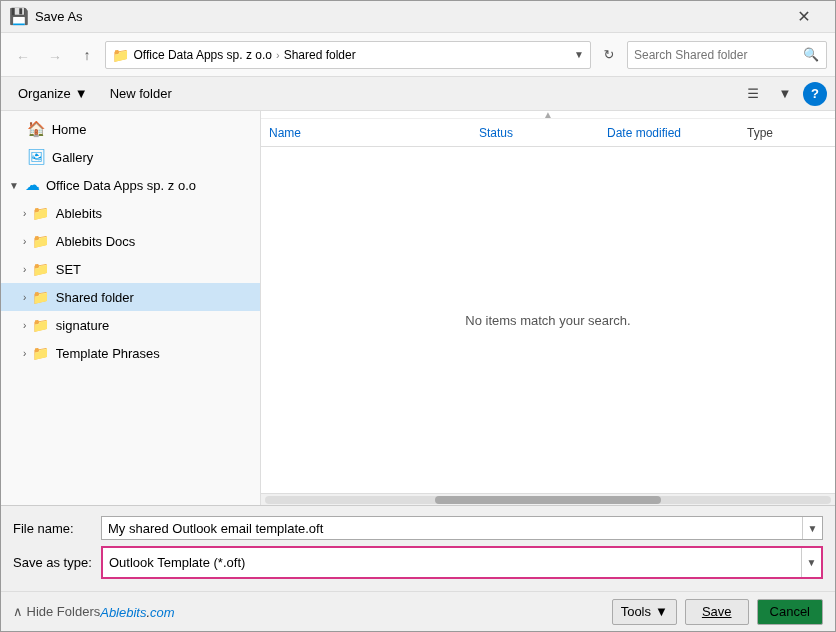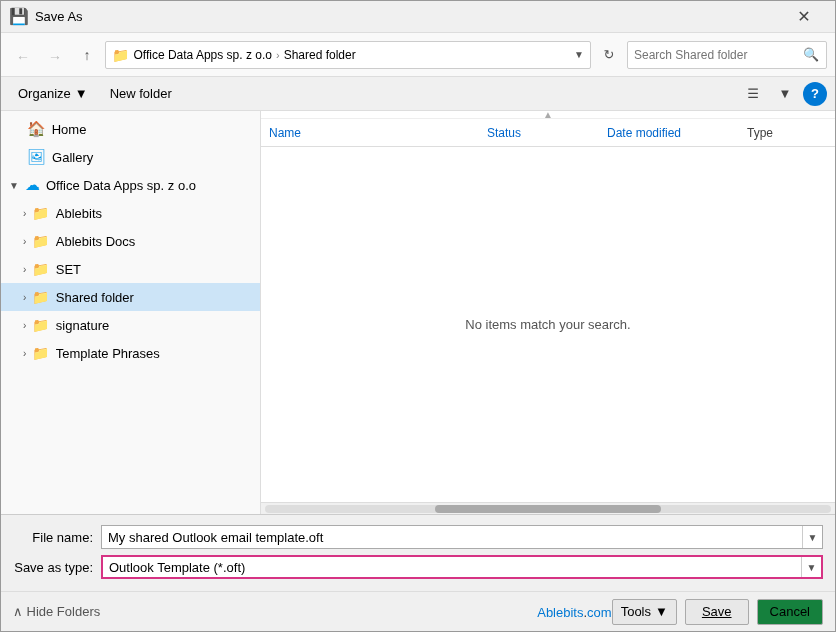--- a/index.html
+++ b/index.html
@@ -183,21 +183,21 @@
       display: flex;
       align-items: center;
       border-bottom: 1px solid #ddd;
       background: white;
       padding: 0 8px;
       flex-shrink: 0;
     }
 
     .col-name { flex: 2; font-size: 12px; color: #0066cc; cursor: pointer; }
     .col-status { width: 120px; font-size: 12px; color: #0066cc; cursor: pointer; }
-    .col-date { width: 140px; font-size: 12px; color: #0066cc; cursor: pointer; }
+    .col-date { width: 140px; font-size: 12px; color: #0066cc; cursor: pointer; margin-left: 8px; }
     .col-type { width: 80px; font-size: 12px; color: #404040; cursor: pointer; }
 
     .file-list-body {
       flex: 1;
       overflow-y: auto;
       display: flex;
       align-items: center;
       justify-content: center;
     }
     .empty-message { color: #555; font-size: 13px; }
@@ -227,21 +227,20 @@
       padding: 10px 12px 6px 12px;
       flex-shrink: 0;
     }
     .form-row {
       display: flex;
       align-items: center;
       margin-bottom: 6px;
     }
     .form-label {
       width: 88px;
-      text-align: right;
       font-size: 13px;
       color: #000;
       padding-right: 8px;
     }
     .form-input-wrapper {
       flex: 1;
       display: flex;
       border: 1px solid #aaa;
       background: white;
       height: 24px;
@@ -251,21 +250,21 @@
     }
     .form-input-dropdown {
       width: 20px; border-left: 1px solid #ccc; display: flex; align-items: center; justify-content: center;
       font-size: 10px; color: #555; cursor: pointer;
     }
     .form-select-wrapper {
       flex: 1;
       display: flex;
       border: 2px solid #d63384;
       background: white;
-      height: 24px;
+      height: 33px;
       justify-content: space-between;
     }
     .form-select-text {
       flex: 1; padding: 0 6px; font-size: 13px; border: none; outline: none; background: transparent;
     }
     .form-select-dropdown {
       width: 20px; border-left: 1px solid #ccc; display: flex; align-items: center; justify-content: center;
       font-size: 10px; color: #555; cursor: pointer;
     }
 
@@ -278,21 +277,21 @@
       align-items: center;
       padding: 0 12px;
       flex-shrink: 0;
     }
     .hide-folders-btn {
       background: none; border: none; cursor: pointer;
       font-size: 12px; color: #555;
       display: flex; align-items: center; gap: 4px;
     }
     .ablebits-logo {
-      flex: 1; text-align: right; font-size: 16px; color: #0078d4; 
+      flex: 1; text-align: left; font-size: 16px; color: #0078d4; font-style: italic;
     }
     .ablebits-dot { color: #333; }
     .footer-actions {
       display: flex; gap: 8px; align-items: flex-start;
     }
     .tools-btn {
       height: 26px;
       background: #e8e8e8;
       border: 1px solid #aaa;
       cursor: pointer;

